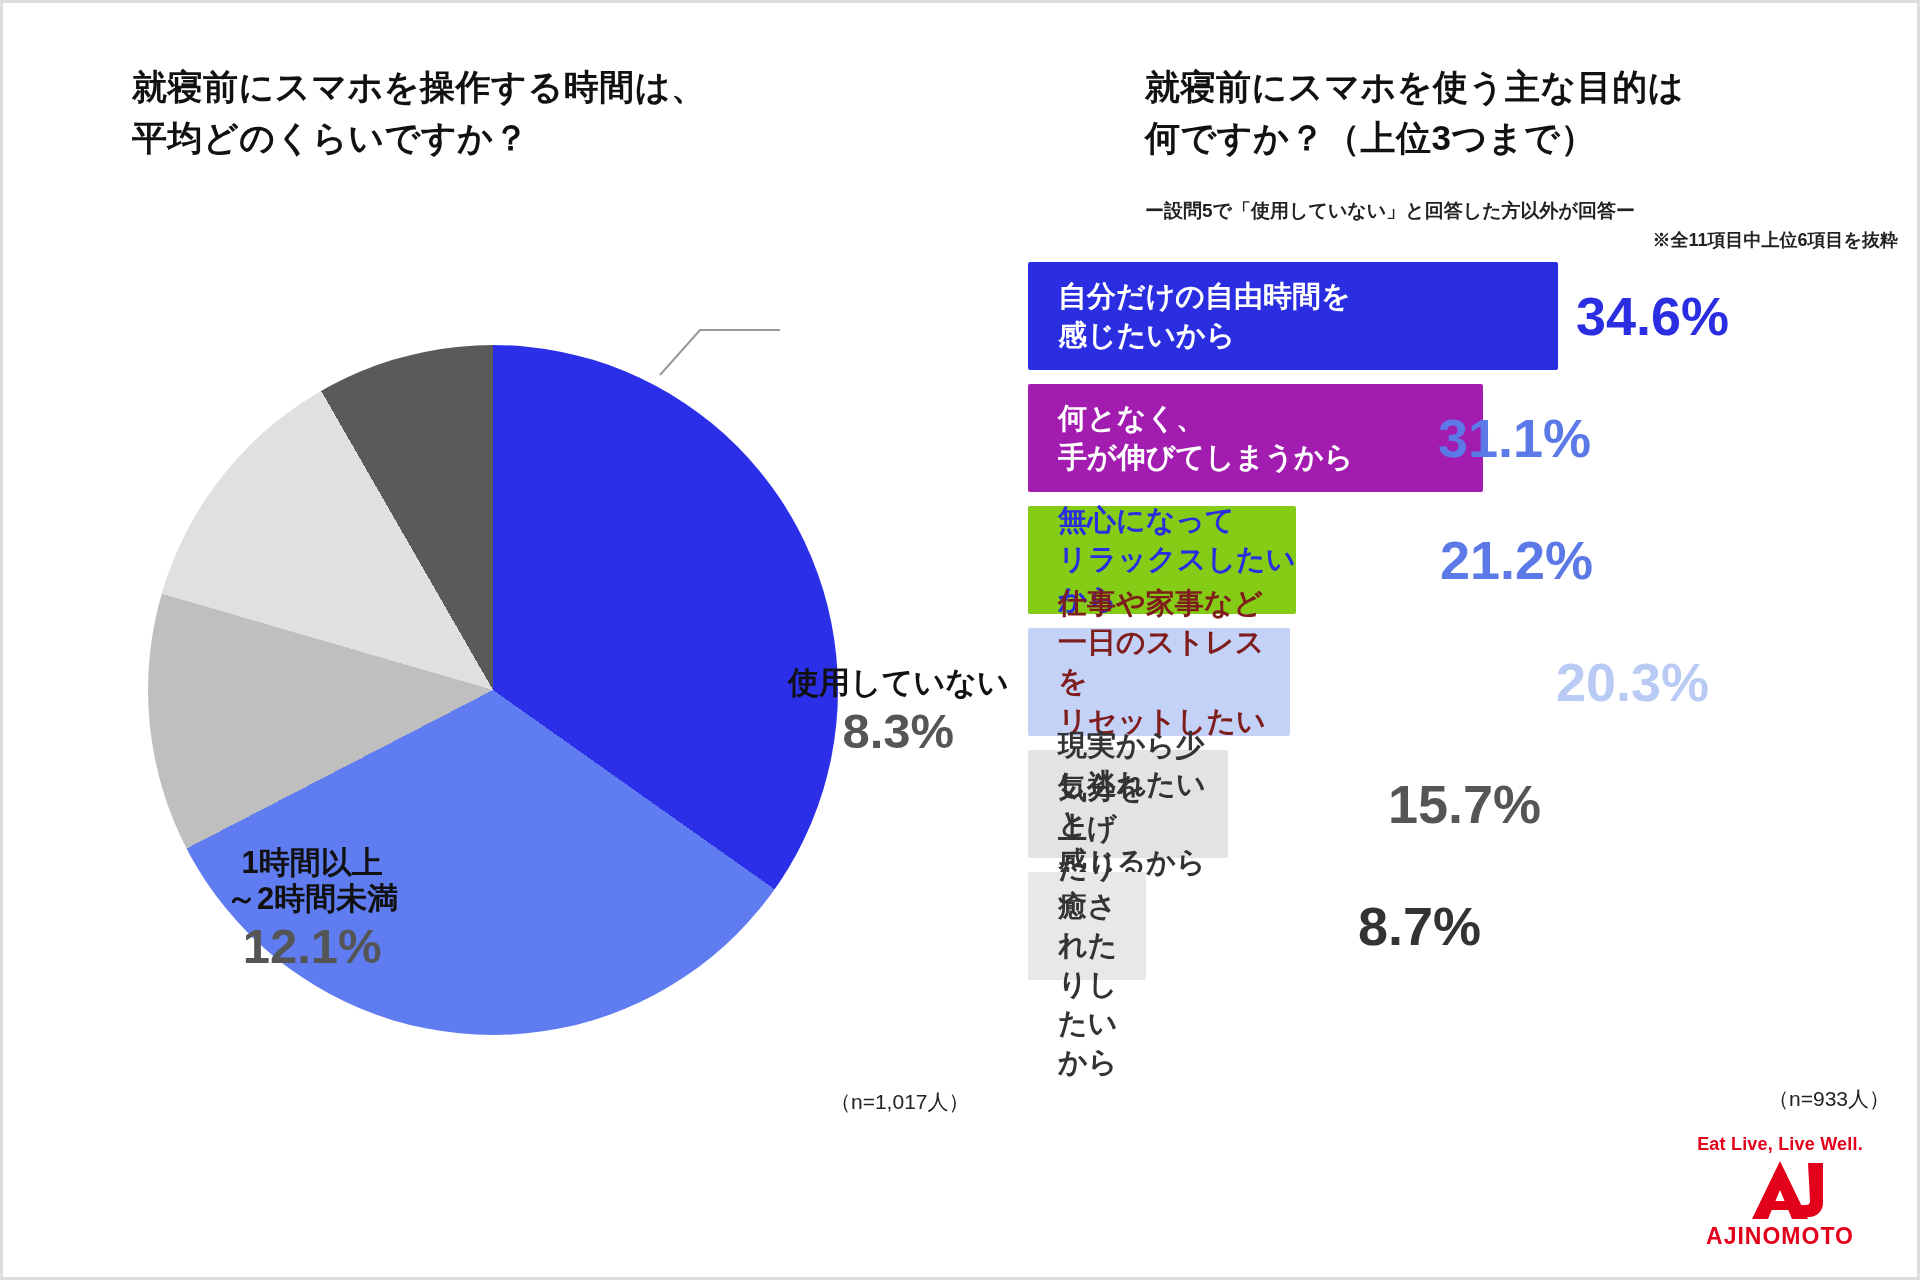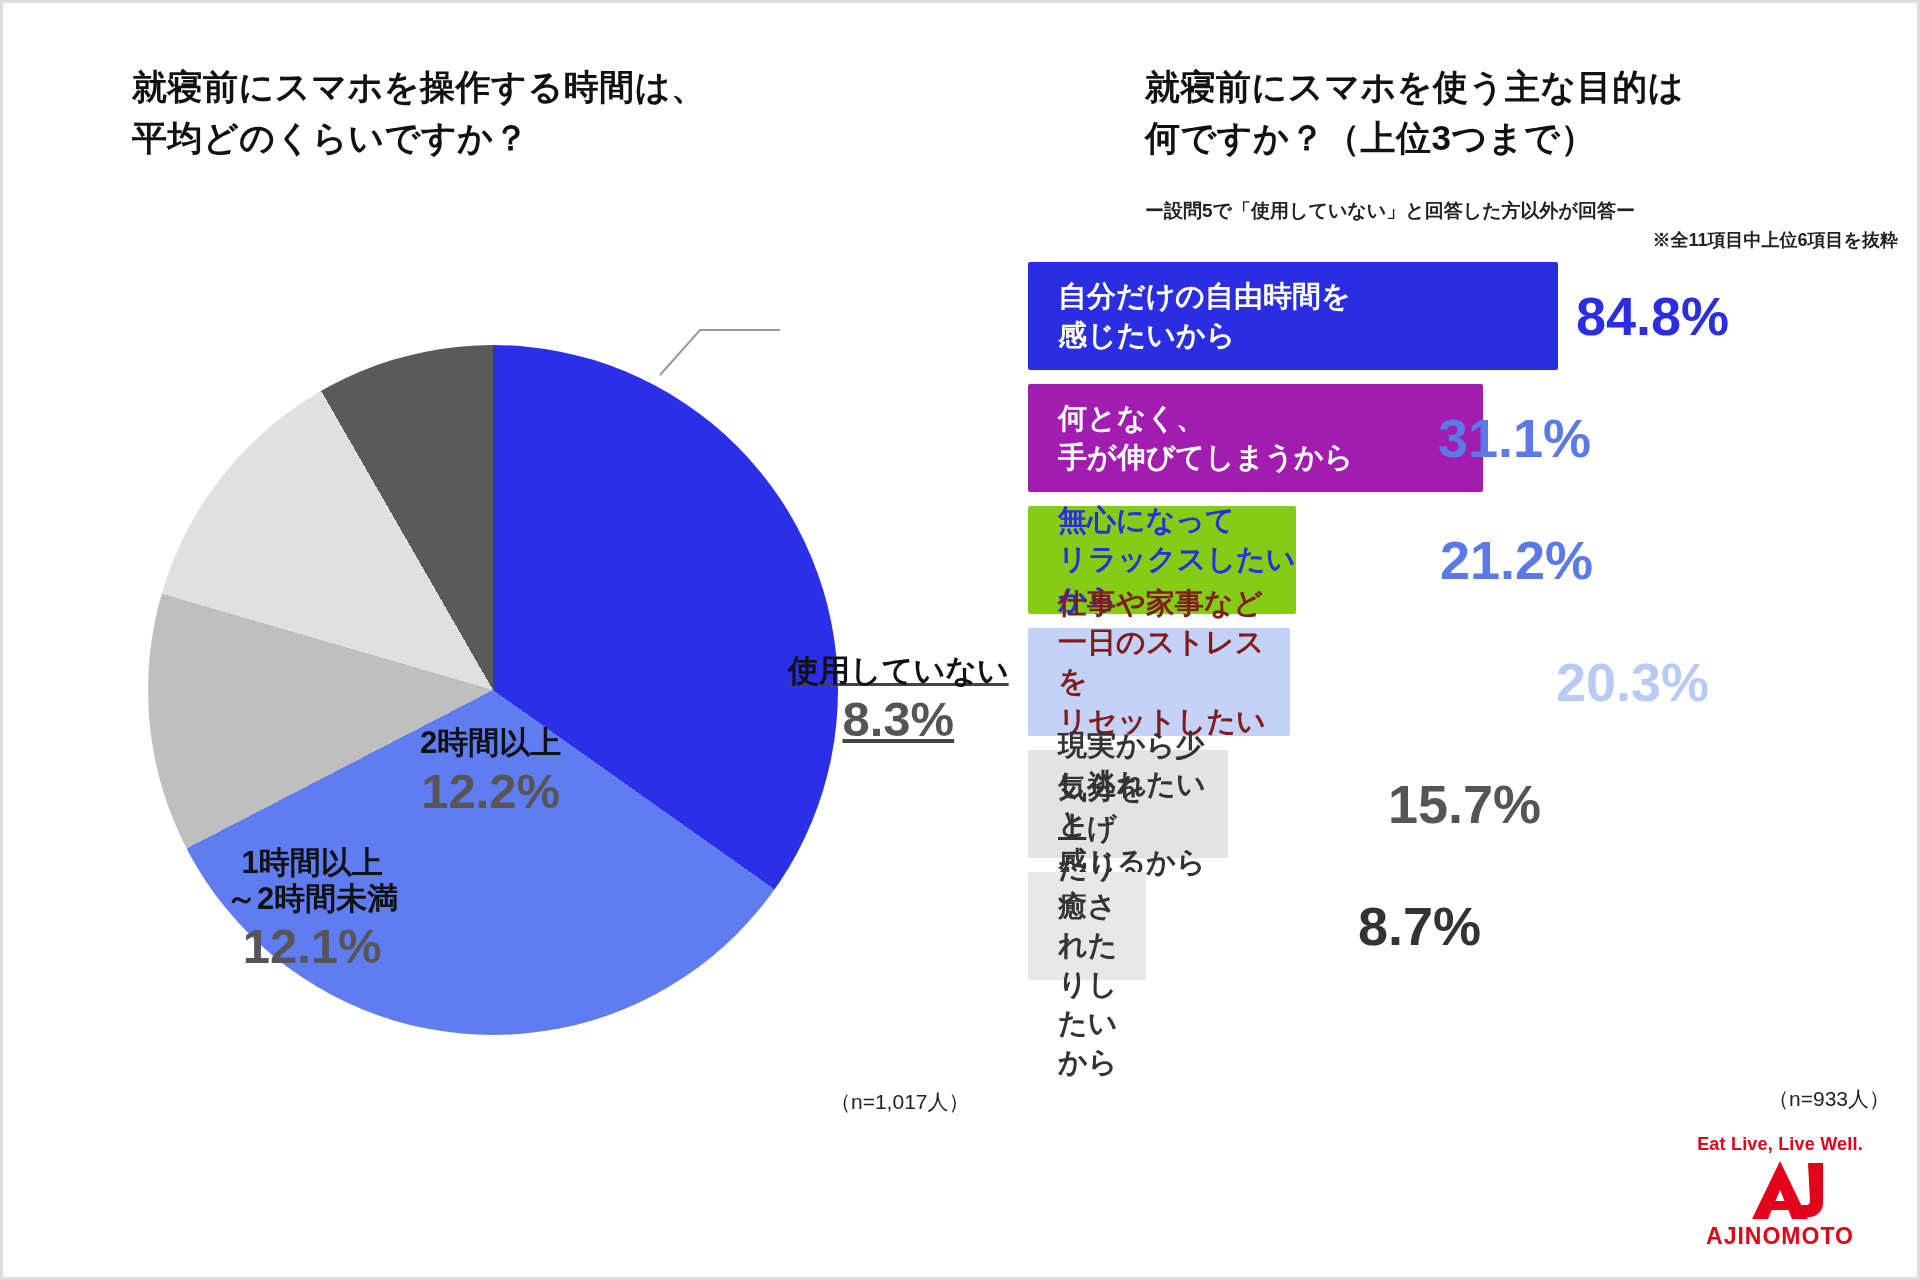--- a/index.html
+++ b/index.html
@@ -51,21 +51,21 @@
     line-height: 1.15;
     white-space: nowrap;
   }
   .pie-label .nm { display: block; font-size: 31px; }
   .pie-label .pc { display: block; font-size: 49px; margin-top: 2px; }
 
   #lbl-30under { left: 560px; top: 640px; color: #ffffff; }
   #lbl-30to60  { left: 290px; top: 765px; color: #ffffff; }
   #lbl-60to120 { left: 78px;  top: 500px; color: #444444; }
   #lbl-over2h  { left: 272px; top: 380px; color: #444444; }
-  #lbl-notuse  { left: 640px; top: 308px; color: #444444; text-decoration: underline; }
+  #lbl-notuse  { left: 640px; top: 320px; color: #444444; }
   #lbl-60to120 .nm, #lbl-over2h .nm, #lbl-notuse .nm { color:#111111; }
   #lbl-60to120 .pc, #lbl-over2h .pc, #lbl-notuse .pc { color:#555555; }
 
   #leader-svg { position: absolute; left: 0; top: 0; width: 1020px; height: 1120px; pointer-events: none; }
 
   #left-n {
     position: absolute;
     left: 830px; top: 1088px;
     font-size: 21px; color: #222222;
   }
@@ -181,24 +181,20 @@
       <div class="pie-label" id="lbl-30to60">
         <span class="nm">30分以上<br>～1時間未満</span>
         <span class="pc">32.6%</span>
       </div>
 
       <div class="pie-label" id="lbl-60to120">
         <span class="nm">1時間以上<br>～2時間未満</span>
         <span class="pc">12.1%</span>
       </div>
 
-      <div class="pie-label" id="lbl-over2h">
-        <span class="nm">2時間以上</span>
-        <span class="pc">12.2%</span>
-      </div>
 
       <div class="pie-label" id="lbl-notuse">
         <span class="nm">使用していない</span>
         <span class="pc">8.3%</span>
       </div>
     </div>
 
     <div id="left-n">（n=1,017人）</div>
   </div>
 
@@ -206,21 +202,21 @@
     <div class="q-title" id="right-title">就寝前にスマホを使う主な目的は<br>何ですか？（上位3つまで）</div>
     <div id="right-sub1">ー設問5で「使用していない」と回答した方以外が回答ー</div>
     <div id="right-sub2">※全11項目中上位6項目を抜粋</div>
 
     <div id="bars">
 
       <div class="bar-row">
         <div class="bar" style="width:530px;background:#2b2ee0;">
           <span class="bar-label" style="color:#ffffff;">自分だけの自由時間を<br>感じたいから</span>
         </div>
-        <span class="bar-value" style="left:548px;color:#2b2ee0;">84.8%</span>
+        <span class="bar-value" style="left:548px;color:#2b2ee0;">34.6%</span>
       </div>
 
       <div class="bar-row">
         <div class="bar" style="width:455px;background:#a21caf;">
           <span class="bar-label" style="color:#ffffff;">何となく、<br>手が伸びてしまうから</span>
         </div>
         <span class="bar-value" style="left:410px;color:#5b7ae8;">31.1%</span>
       </div>
 
       <div class="bar-row">

